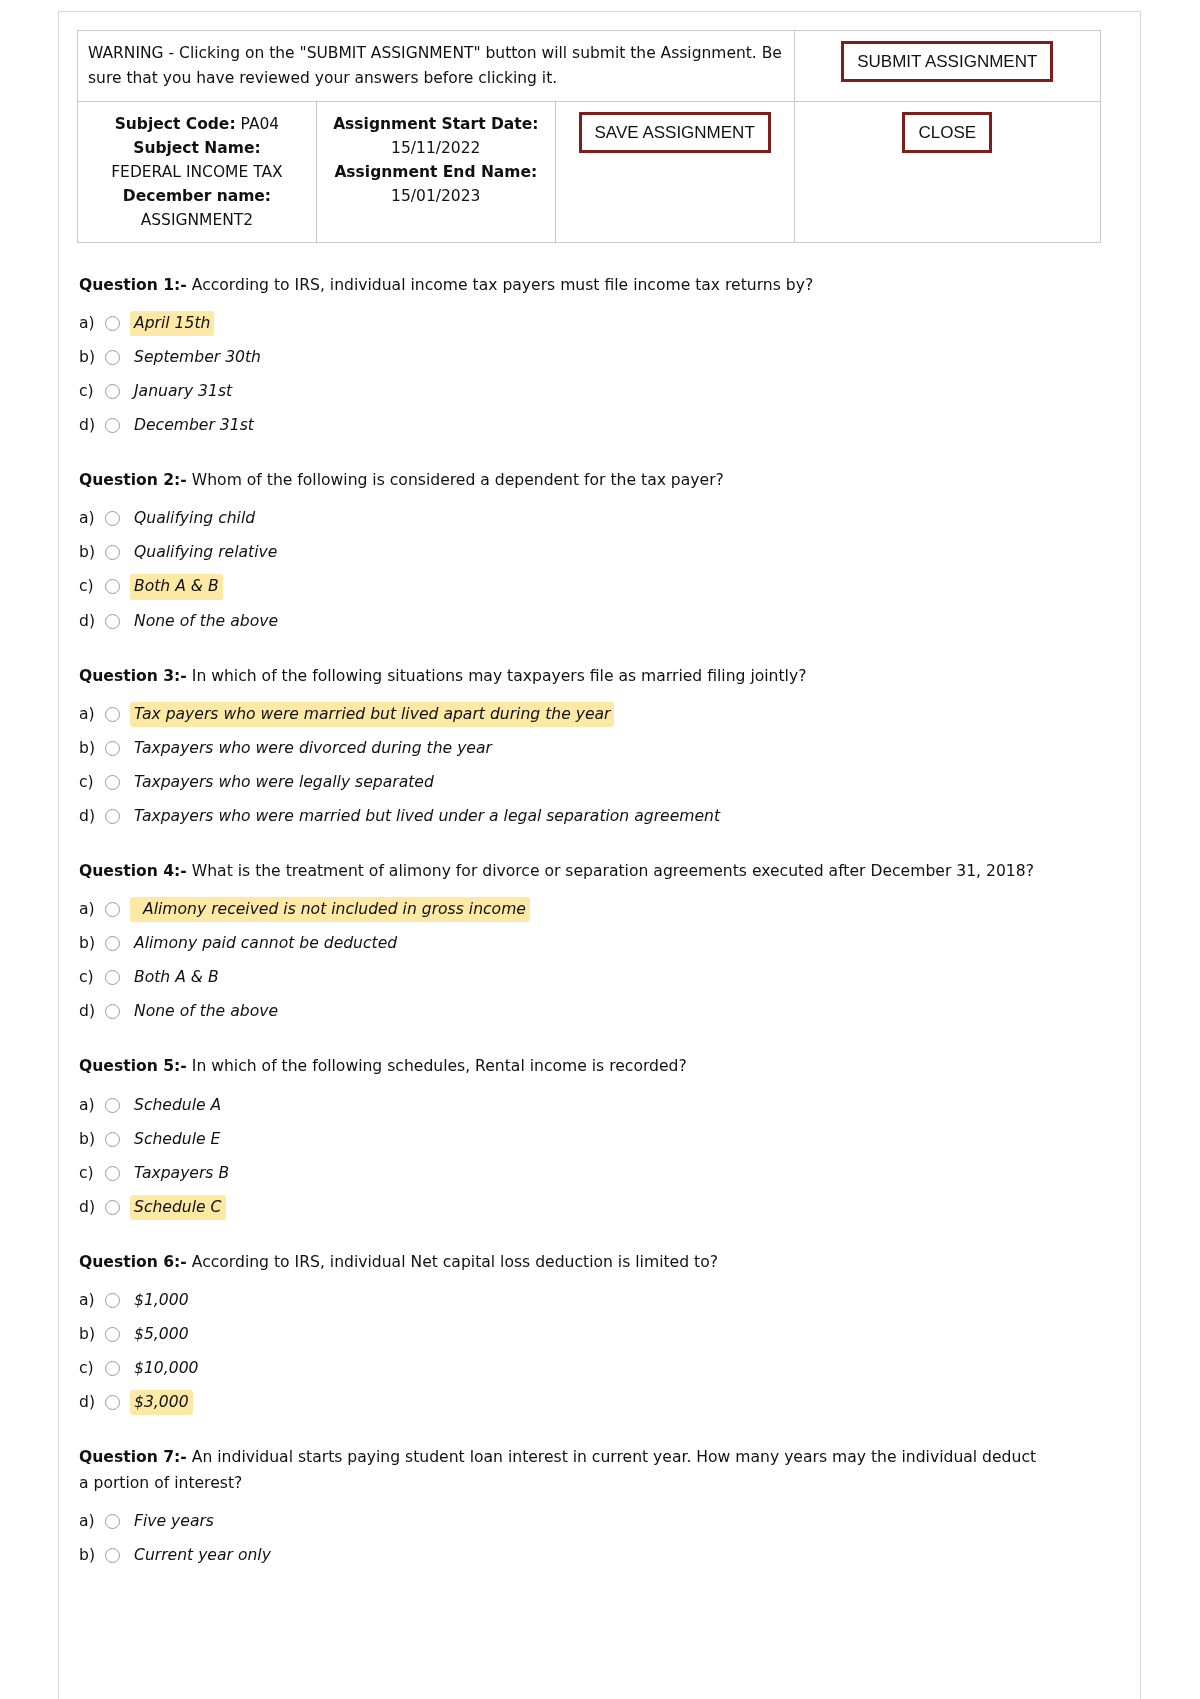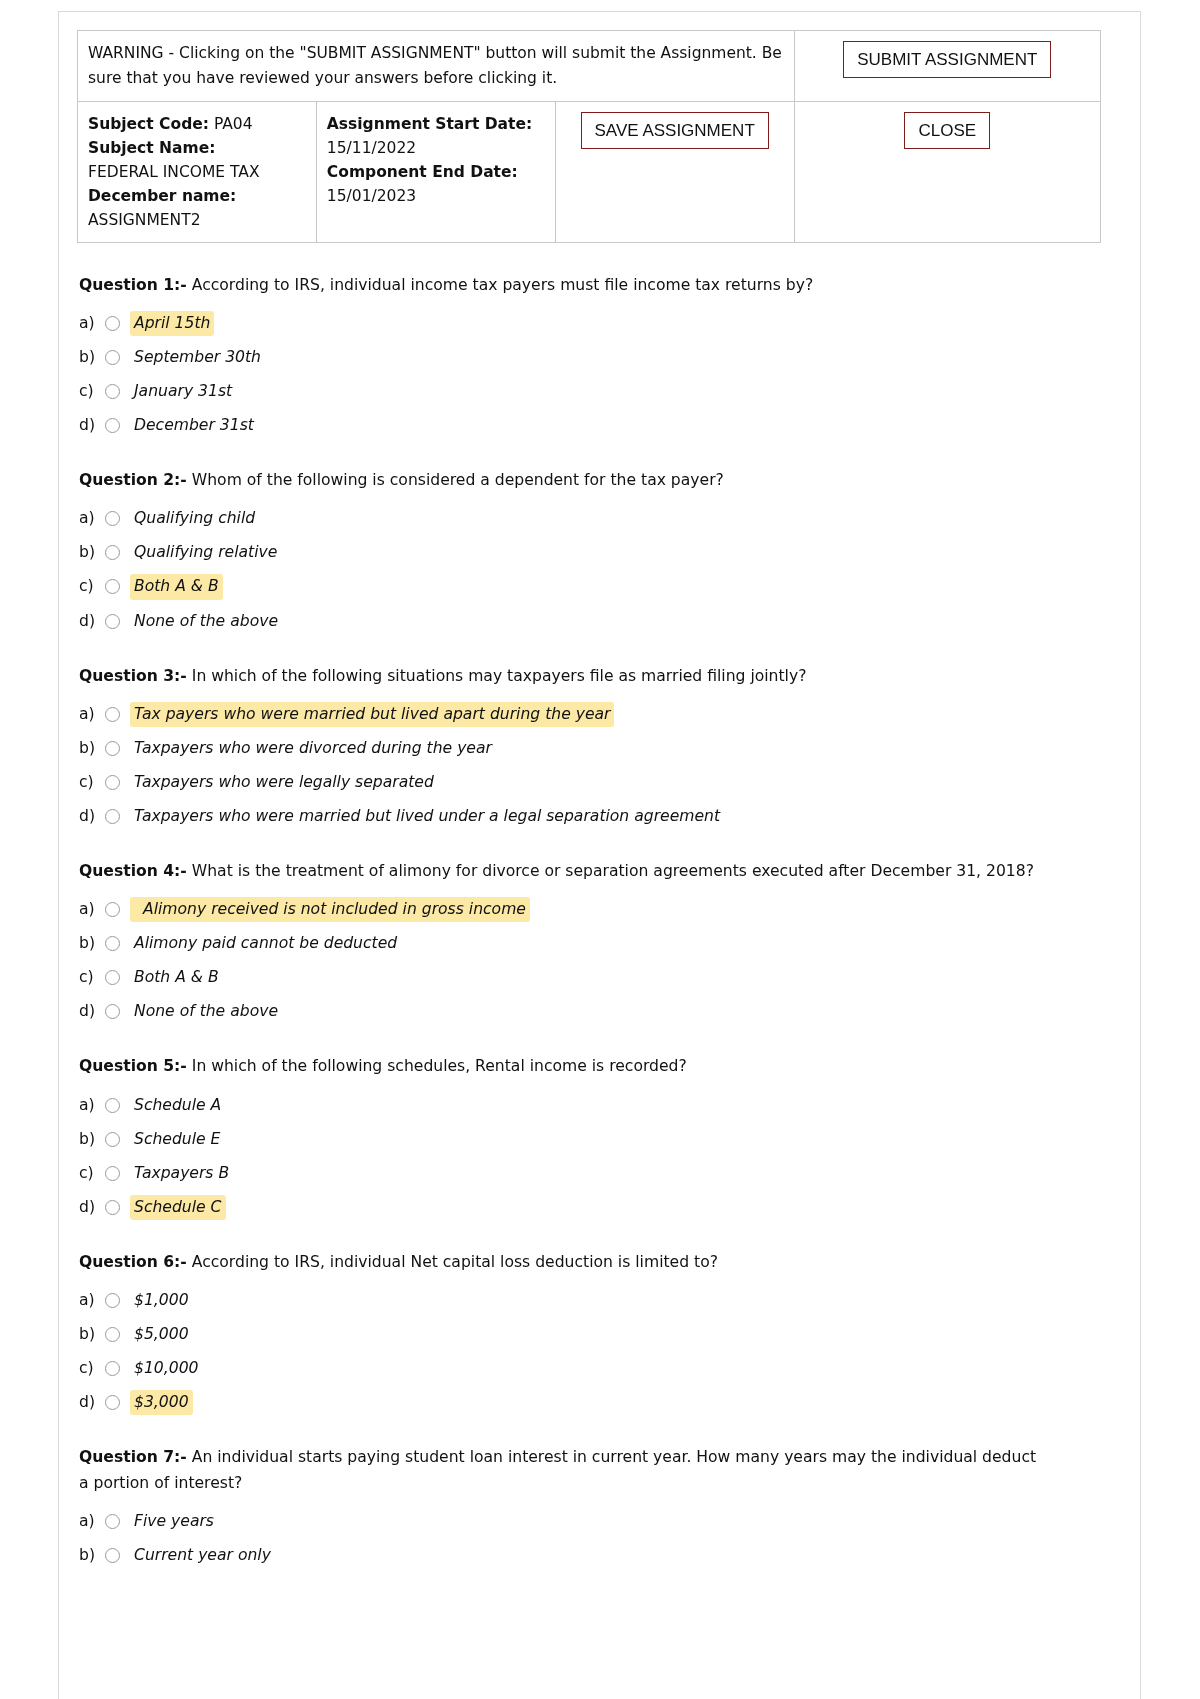--- a/index.html
+++ b/index.html
@@ -58,37 +58,37 @@
     color: #111;
   }
 
   .btn-cell {
     text-align: center;
     vertical-align: middle;
   }
 
   .ui-btn {
     display: inline-block;
-    border: 1px solid #7f1d1d;
+    border: 3px solid #7f1d1d;
     background: #ffffff;
     color: #111;
     font-family: "Liberation Sans", sans-serif;
     font-size: 17px;
     line-height: 1;
     padding: 9px 13px;
     white-space: nowrap;
     cursor: pointer;
   }
 
   .meta-cell {
     font-size: 15.5px;
     line-height: 1.75;
   }
   .meta-cell b { font-weight: bold; }
-  .meta-line { display: block; }
+  .meta-line { display: block; text-align: center; }
 
   .col-subject { width: 205px; }
   .col-dates   { width: 205px; }
   .col-save    { width: 268px; }
   .col-close   { width: 295px; }
 
   
   .questions {
     margin: 30px 0 0 8px;
     width: 970px;
@@ -155,21 +155,21 @@
       <tr>
         <td class="meta-cell col-subject">
           <span class="meta-line"><b>Subject Code:</b> <span>PA04</span></span>
           <span class="meta-line" style="font-weight:bold">Subject Name:</span>
           <span class="meta-line">FEDERAL INCOME TAX</span>
           <span class="meta-line" style="font-weight:bold">December name:</span>
           <span class="meta-line">ASSIGNMENT2</span>
         </td>
         <td class="meta-cell col-dates">
           <span class="meta-line"><b>Assignment Start Date:</b> <span>15/11/2022</span></span>
-          <span class="meta-line"><b>Component End Date:</b> <span>15/01/2023</span></span>
+          <span class="meta-line"><b>Assignment End Name:</b> <span>15/01/2023</span></span>
         </td>
         <td class="btn-cell col-save">
           <span class="ui-btn">SAVE ASSIGNMENT</span>
         </td>
         <td class="btn-cell col-close">
           <span class="ui-btn">CLOSE</span>
         </td>
       </tr>
     </tbody>
       </table>

